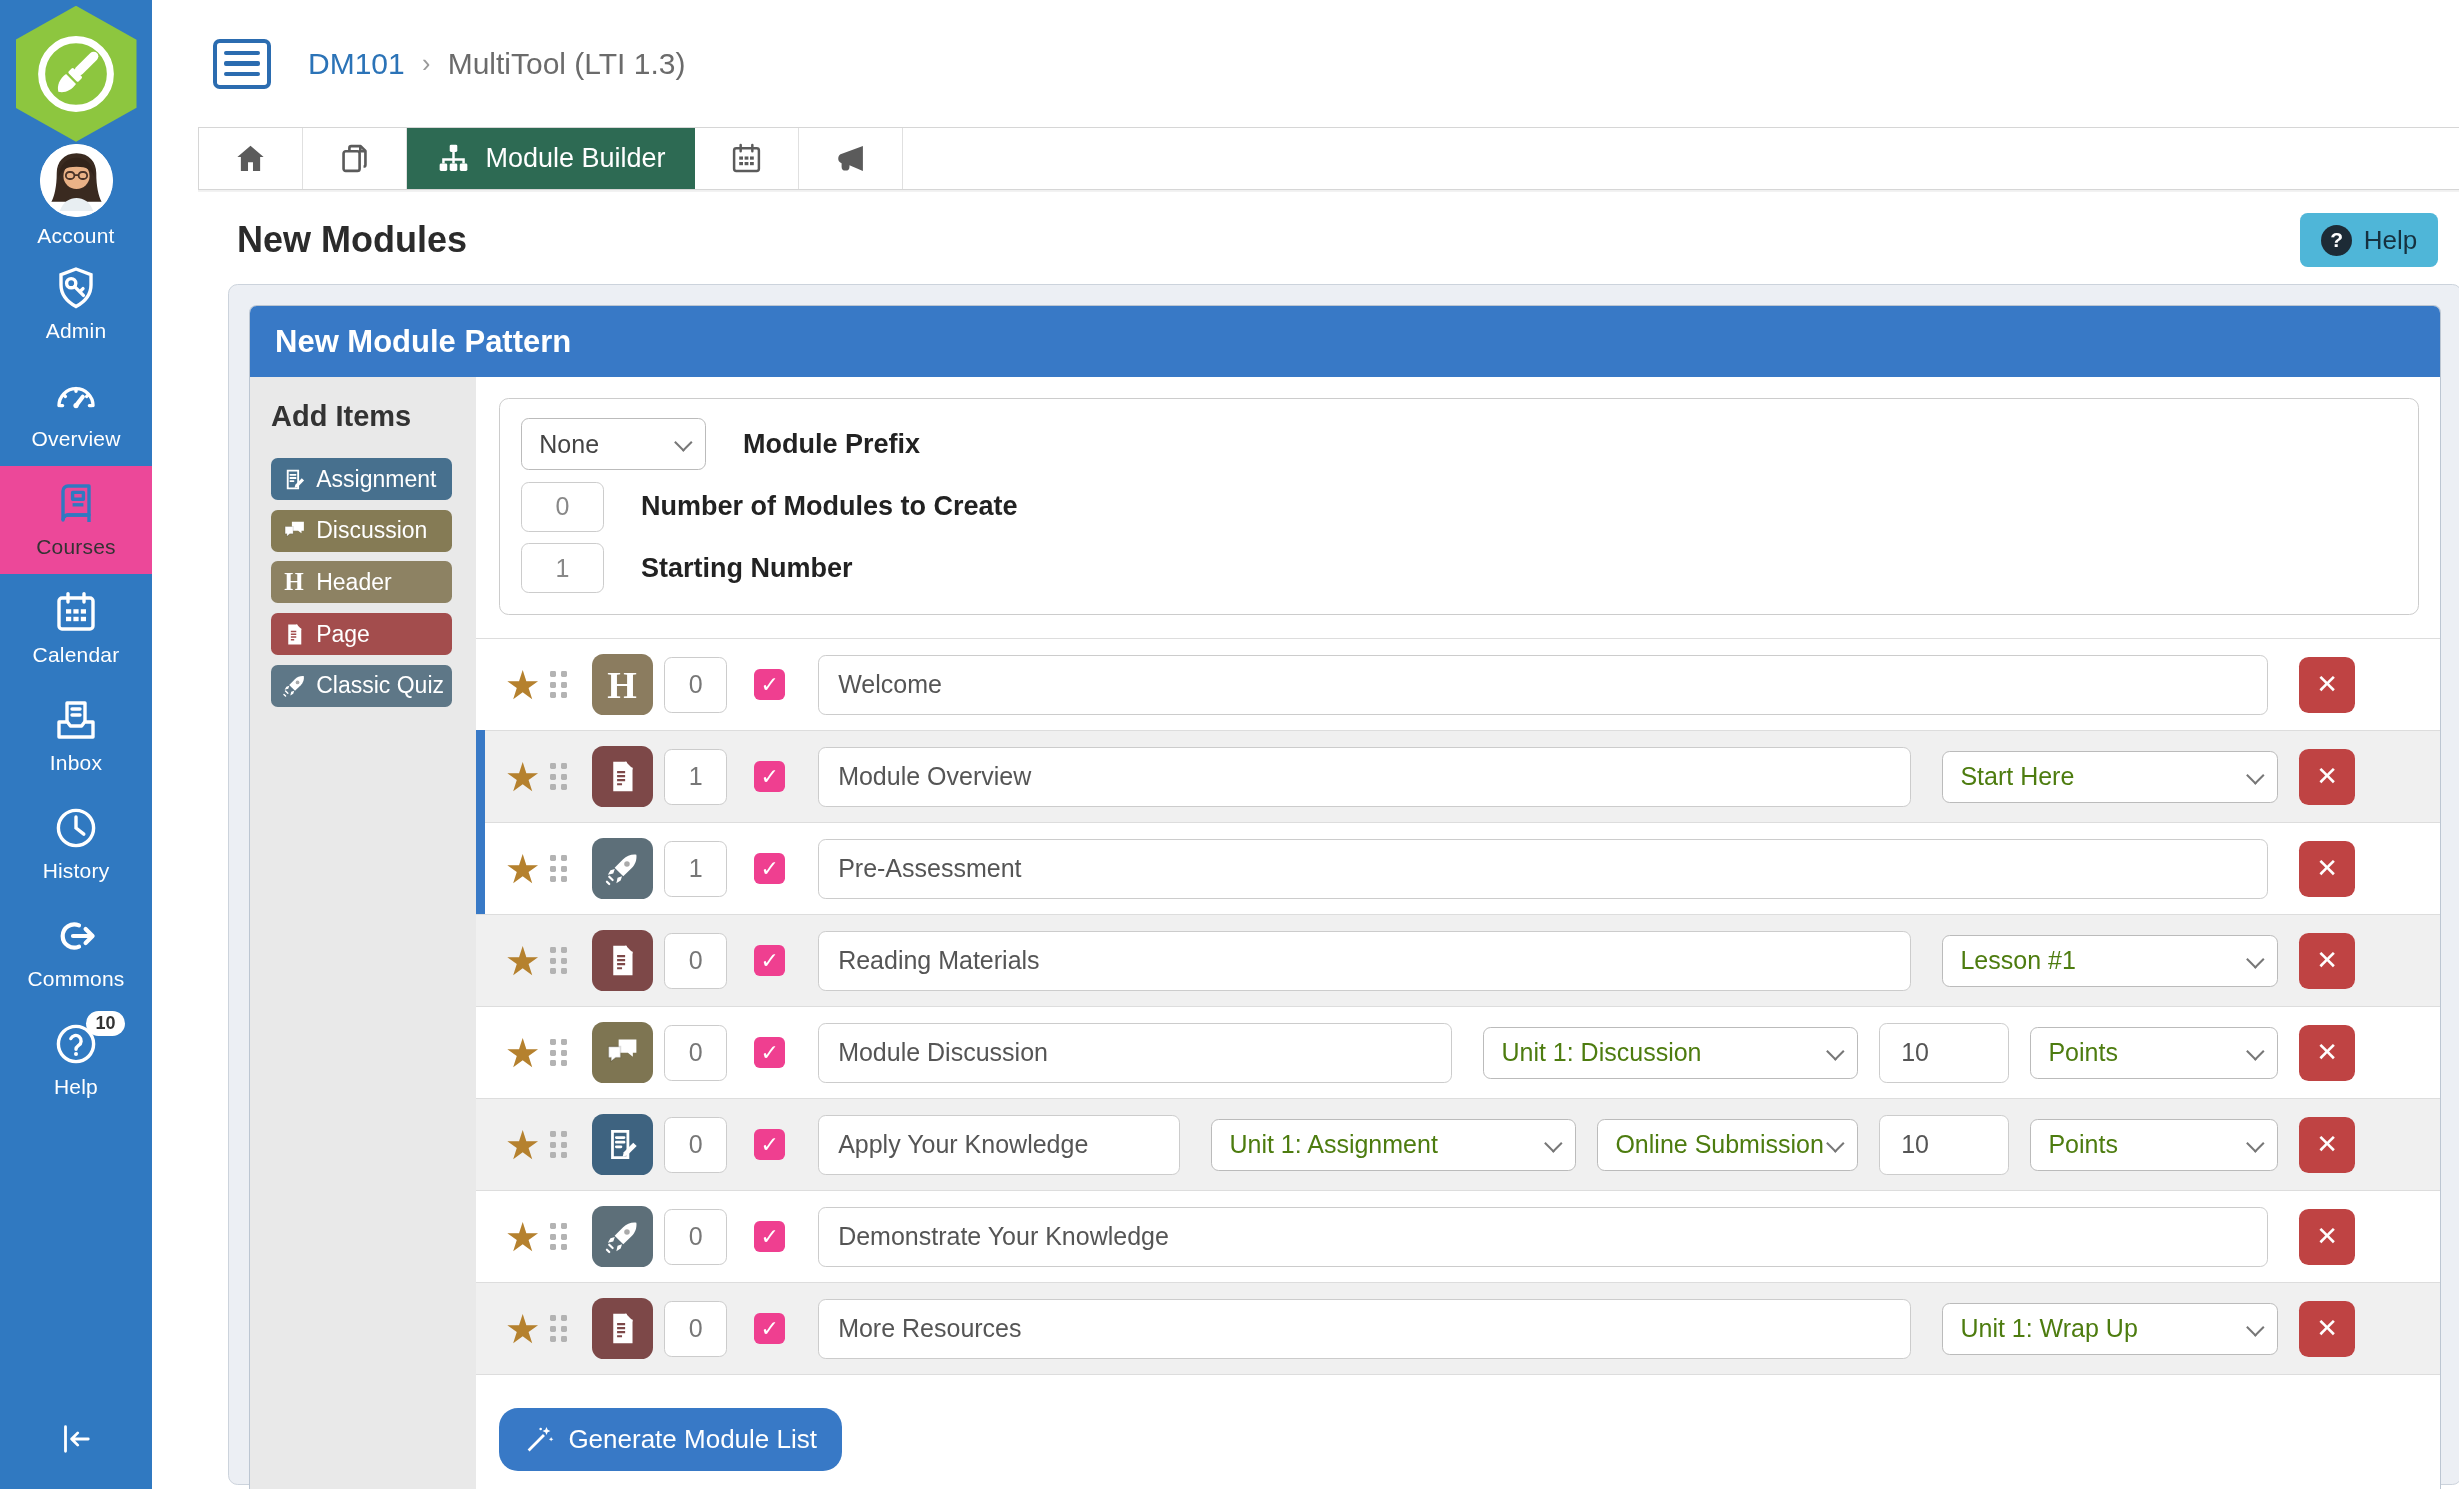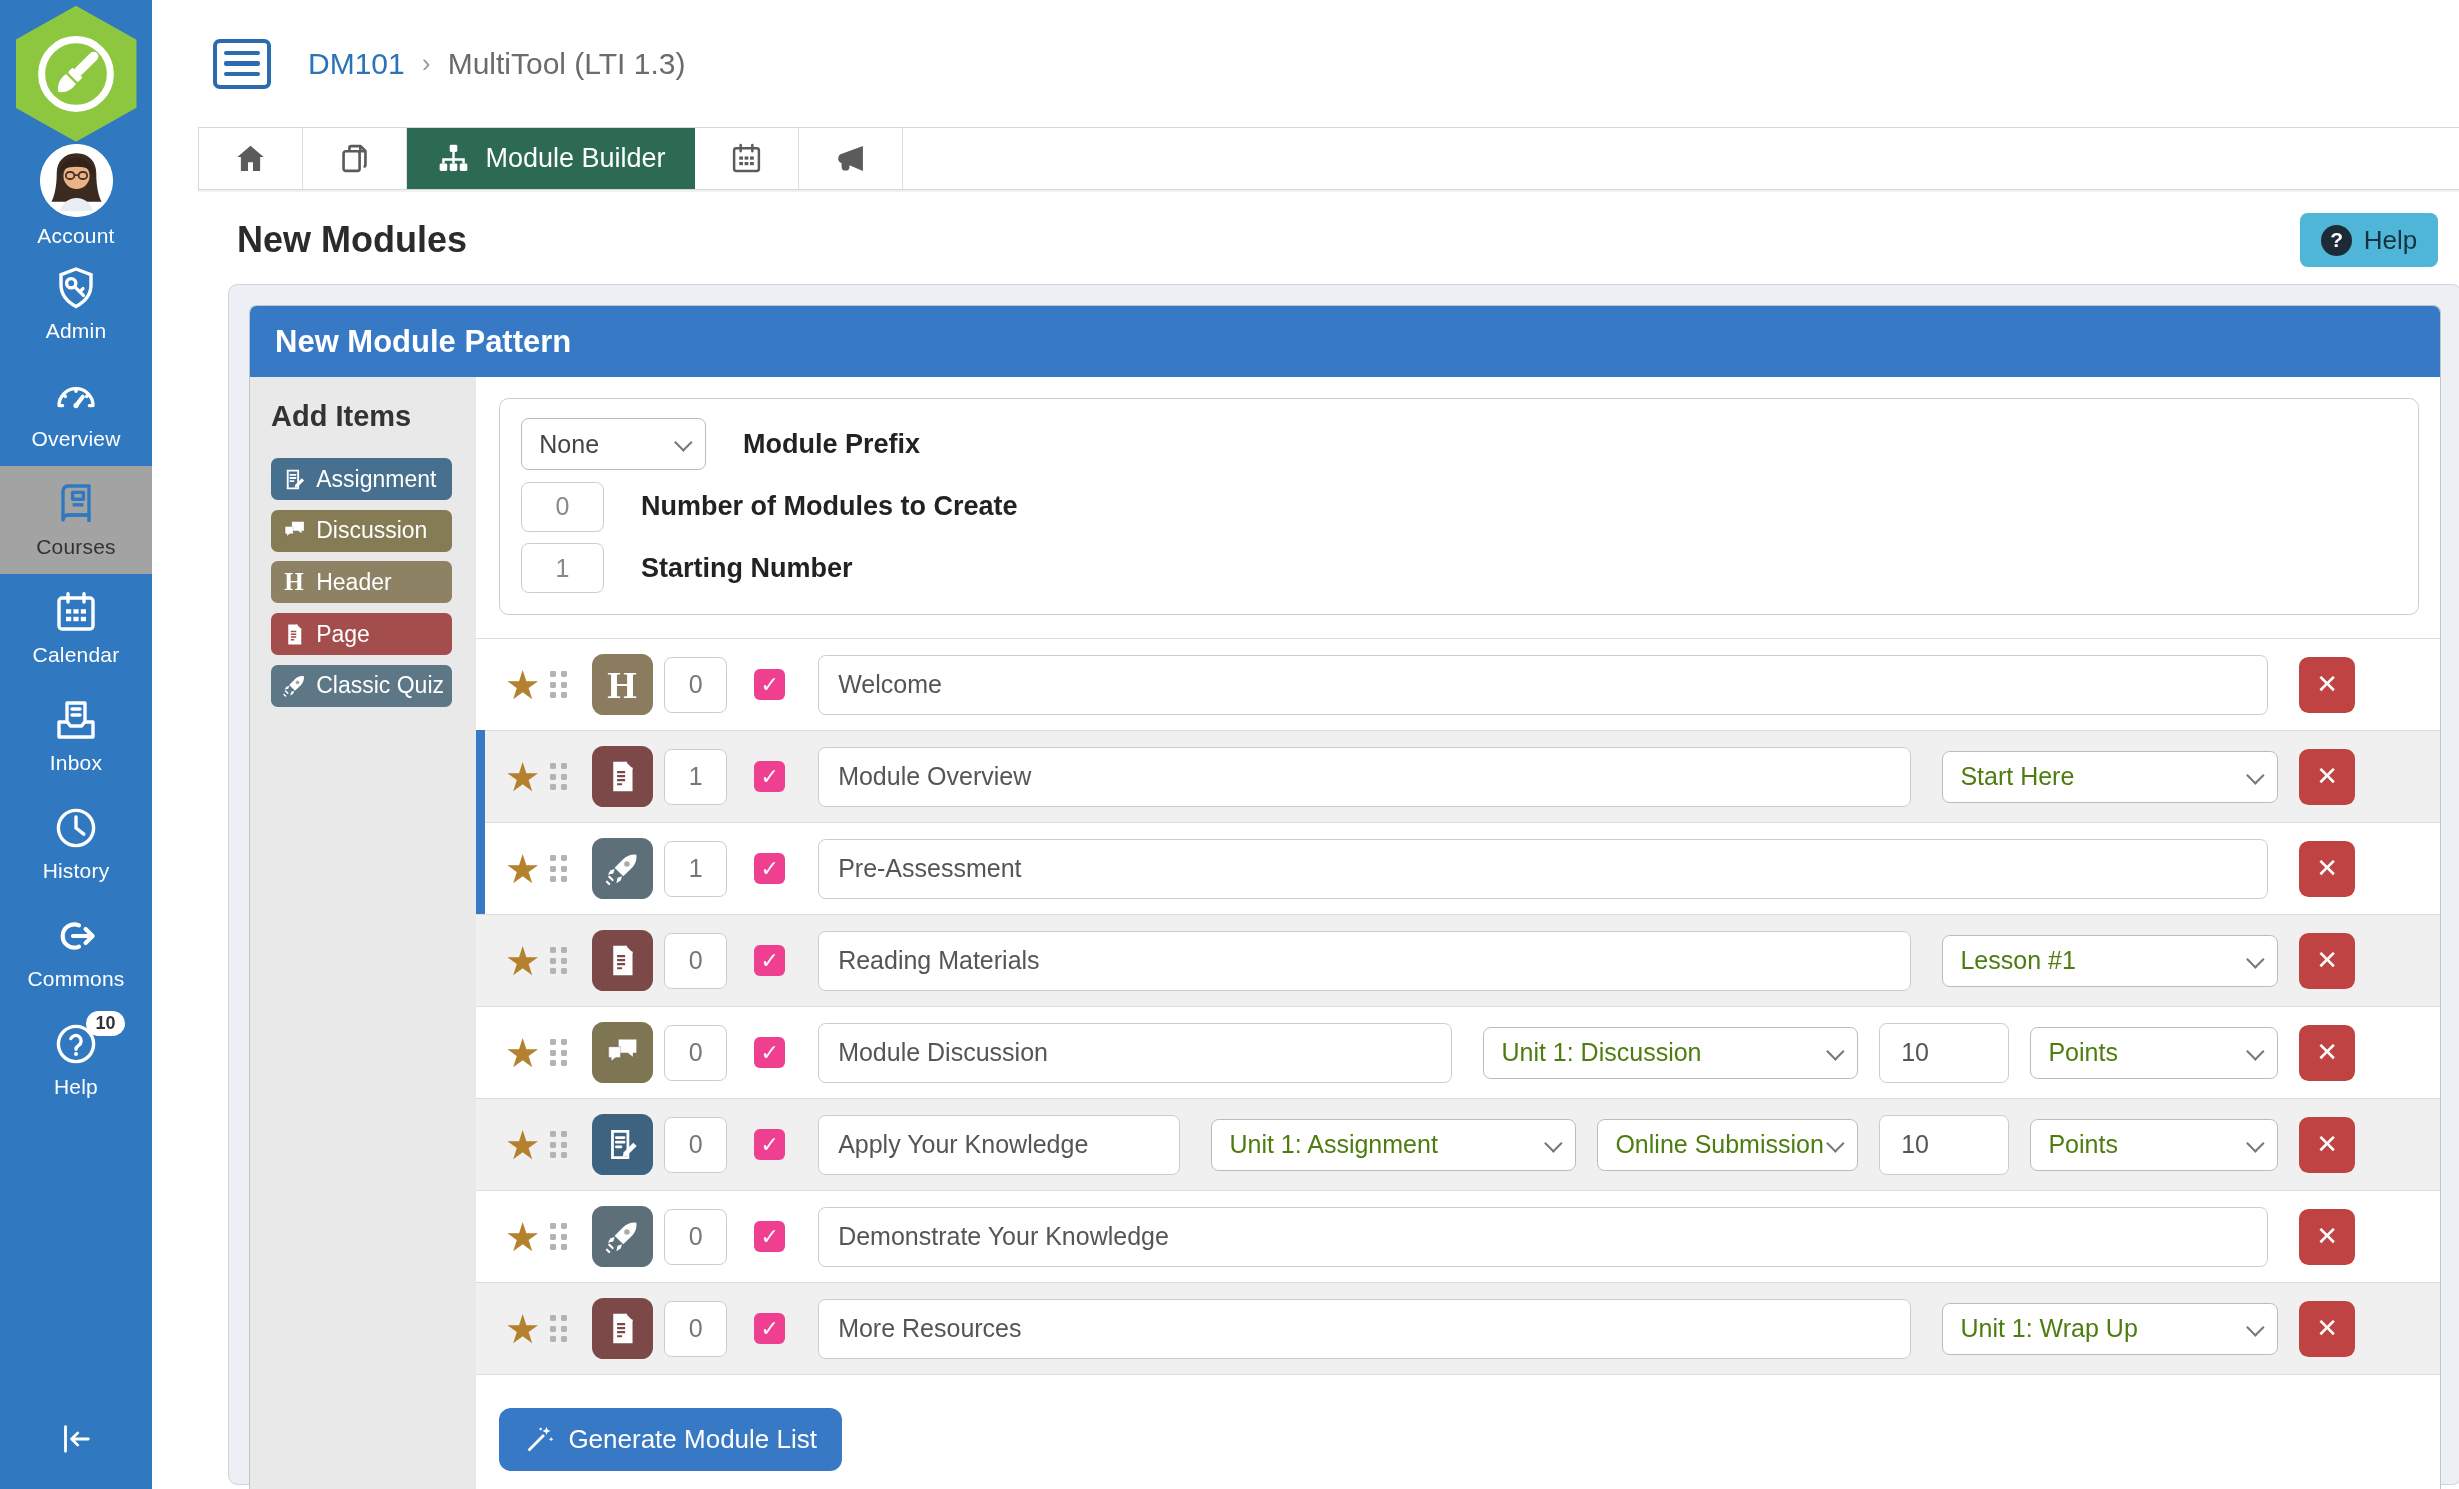--- a/index.html
+++ b/index.html
@@ -12,21 +12,21 @@
     display:flex; flex-direction:column; align-items:center; position:relative; }
   .logo-hex { width:121px; height:136px; background:#8DC63F; margin-top:5.8px;
     clip-path:polygon(50% 0%,100% 25%,100% 75%,50% 100%,0% 75%,0% 25%);
     display:flex; align-items:center; justify-content:center; }
   .logo-hex svg { width:100px; height:100px; }
   .nav-item { width:152px; min-height:108px; display:flex; flex-direction:column;
     align-items:center; justify-content:center; gap:6.7px; color:#fff; cursor:pointer; }
   .nav-item .nicon { width:48px; height:48px; color:#fff; }
   .nav-item .nicon svg { width:100%; height:100%; }
   .nav-item .nlabel { font-size:21px; letter-spacing:0.2px; }
-  .nav-item.active { background:#a3a3a3; }
+  .nav-item.active { background:#ec4899; }
   .nav-item.active .nicon { color:#3079C1; }
   .nav-item.active .nlabel { color:#333; }
   .avatar-wrap { width:73px; height:73px; border-radius:50%; overflow:hidden; background:#fff; }
   .avatar-wrap svg { width:100%; height:100%; }
   .icon-badge-wrap { position:relative; }
   .nav-badge { position:absolute; top:-9.6px; right:-25px; background:#fff; color:#333;
     font-size:18px; font-weight:bold; border-radius:13.4px; padding:1.9px 9.6px; }
   .collapse-btn { position:absolute; bottom:21px; left:0; width:152px; height:54px;
     display:flex; align-items:center; justify-content:center; color:#fff; cursor:pointer; }
   .collapse-btn svg { width:42px; height:42px; }
@@ -117,21 +117,21 @@
   .title-input { flex:1; min-width:0; height:60px; border:1px solid #ccc; border-radius:7.7px;
     padding:0 19px; font-size:25px; color:#555; font-family:inherit; margin-right:31px; }
   .row-sel { margin-right:21px; flex:0 0 auto; color:#4d7c0f; }
   .pts-input { width:130px; height:60px; border:1px solid #ccc; border-radius:7.7px;
     padding:0 0 0 21px; font-size:25px; color:#555; font-family:inherit; margin-right:21px; flex:0 0 130px; }
   .x-btn { width:56px; height:56px; background:#BF4343; border:none; border-radius:9.6px;
     color:#fff; font-size:26px; font-weight:bold; display:flex; align-items:center;
     justify-content:center; cursor:pointer; flex:0 0 56px; font-family:inherit; }
 
   .gen-btn { margin:33px 0 44px 23px; height:63px; background:#3879C6; color:#fff;
-    border:none; border-radius:12px; padding:0 25px; font-size:26px; display:flex;
+    border:none; border-radius:19px; padding:0 25px; font-size:26px; display:flex;
     align-items:center; gap:13.4px; cursor:pointer; font-family:inherit; }
   .gen-btn svg { width:31px; height:31px; }
 </style>
 </head>
 <body>
 
 <div class="app">
 
   <nav class="sidebar">
     <div class="logo-hex">

